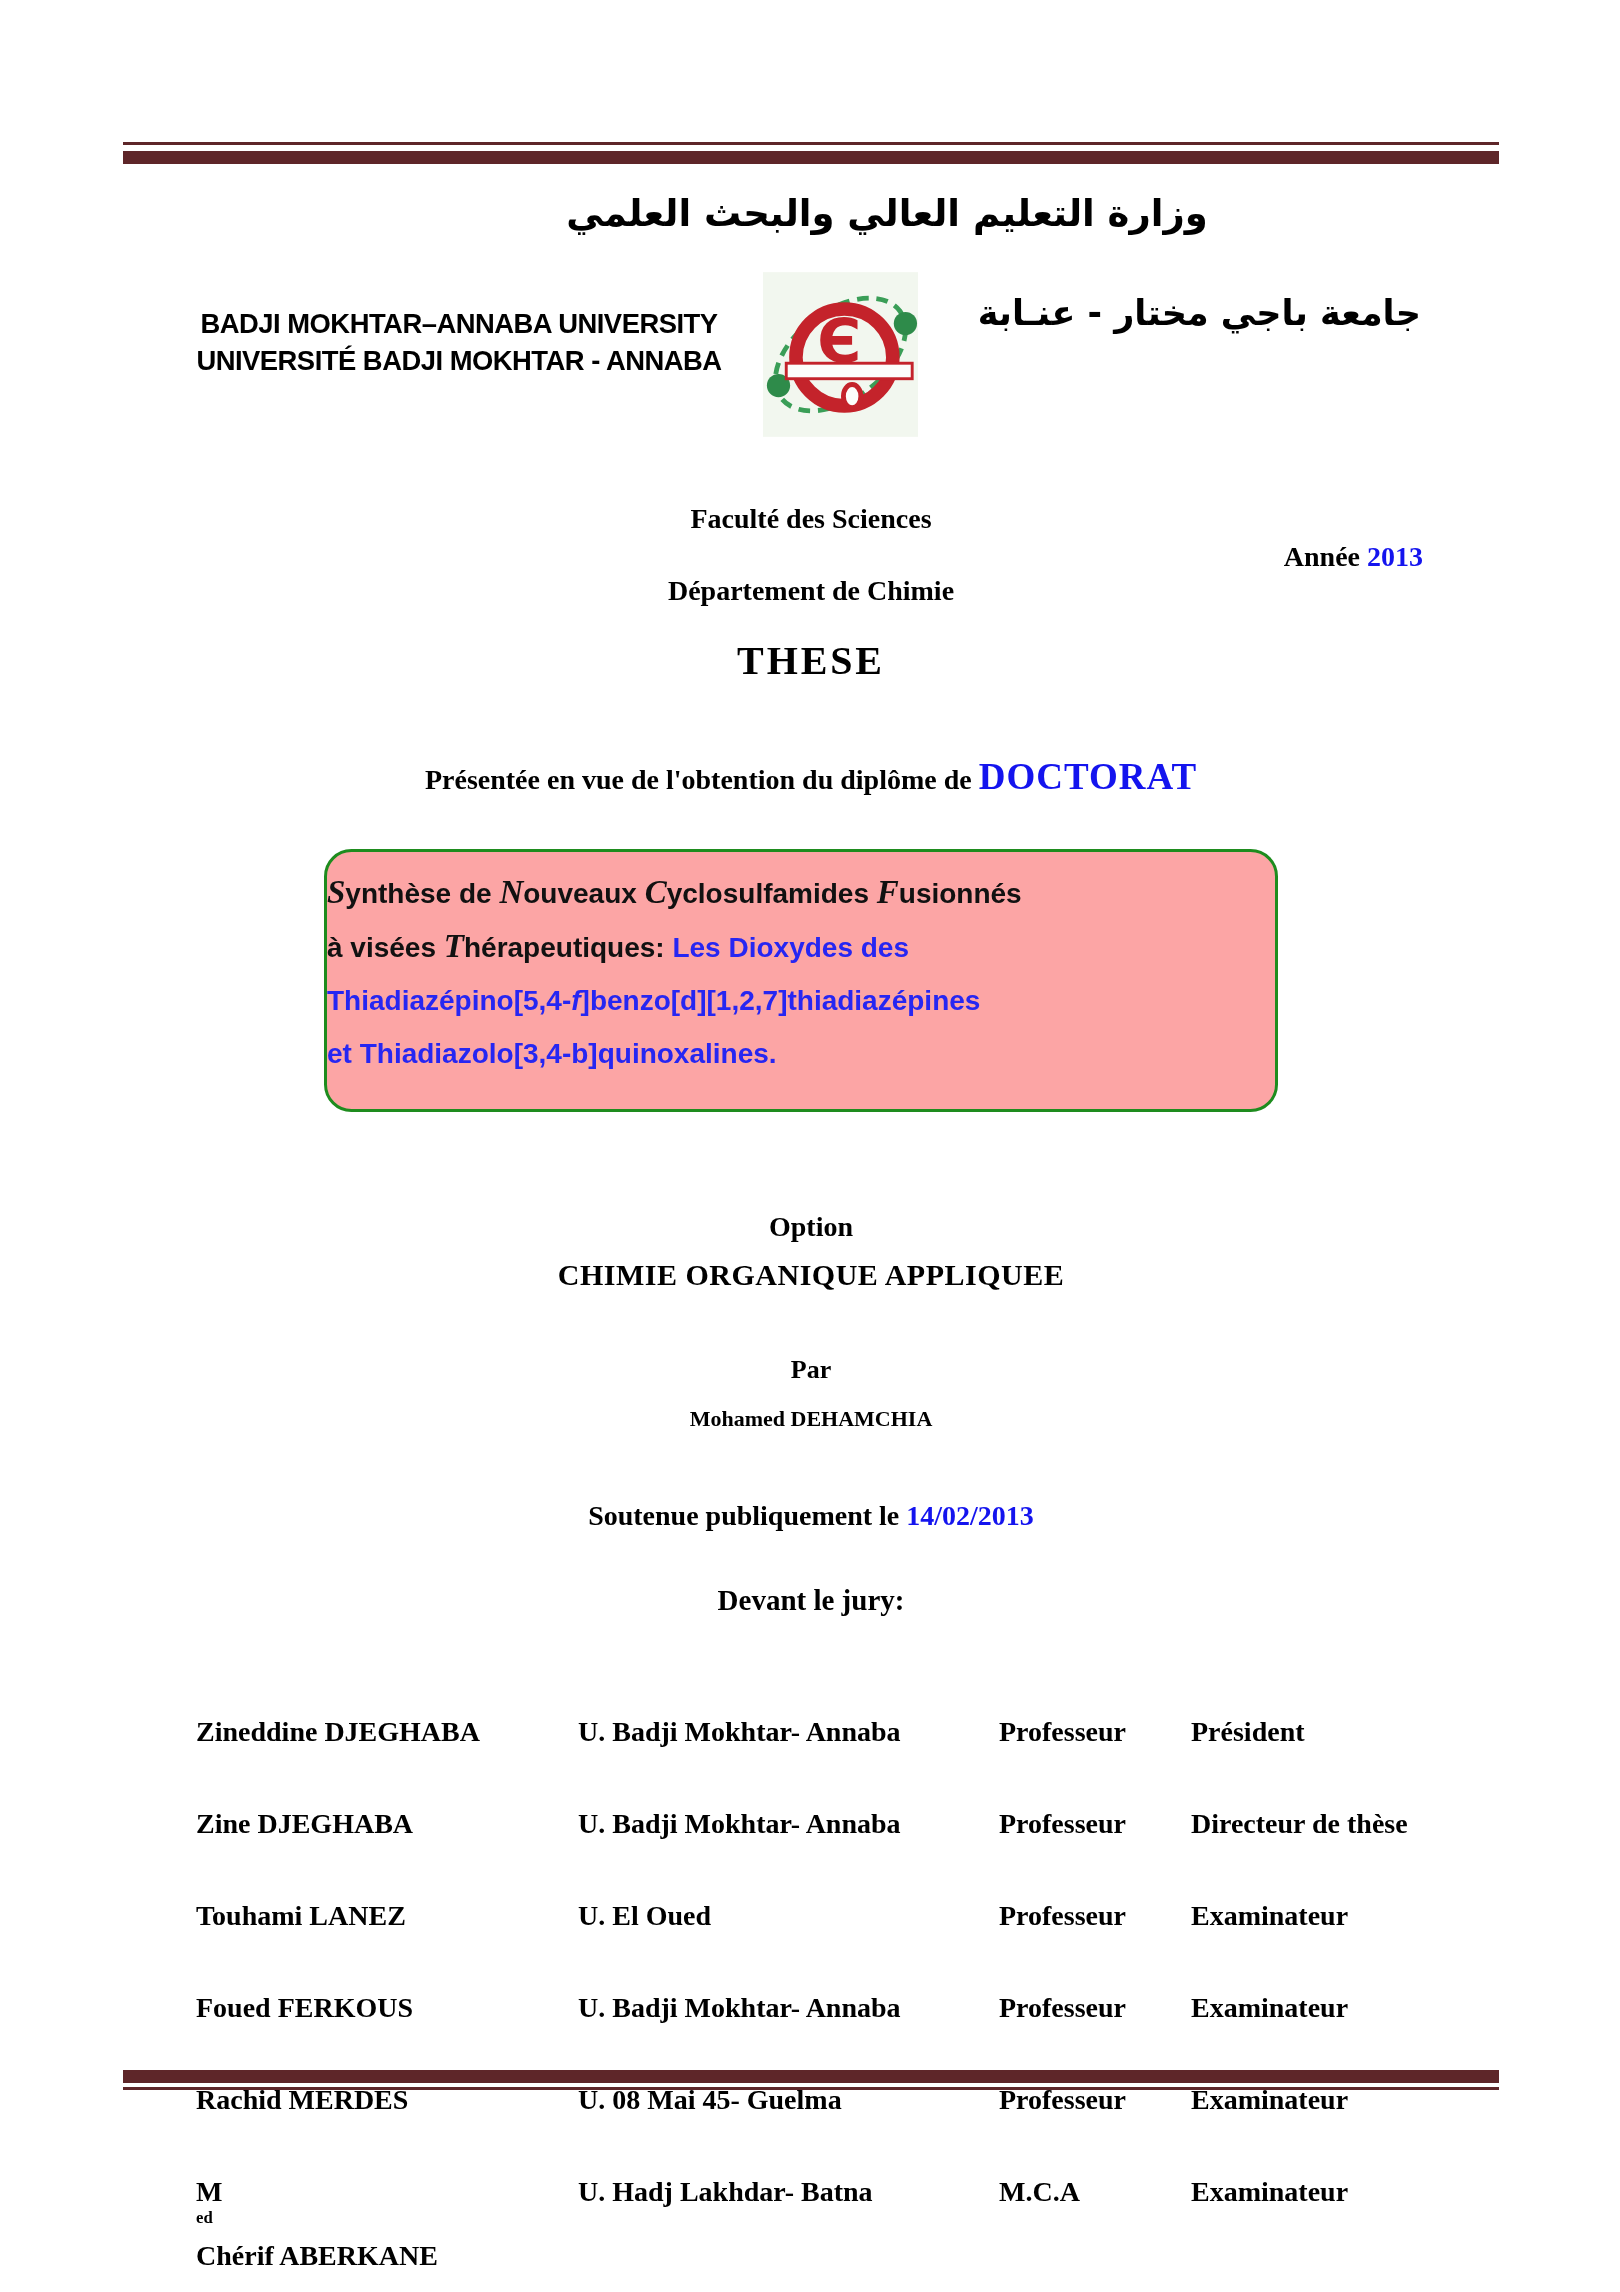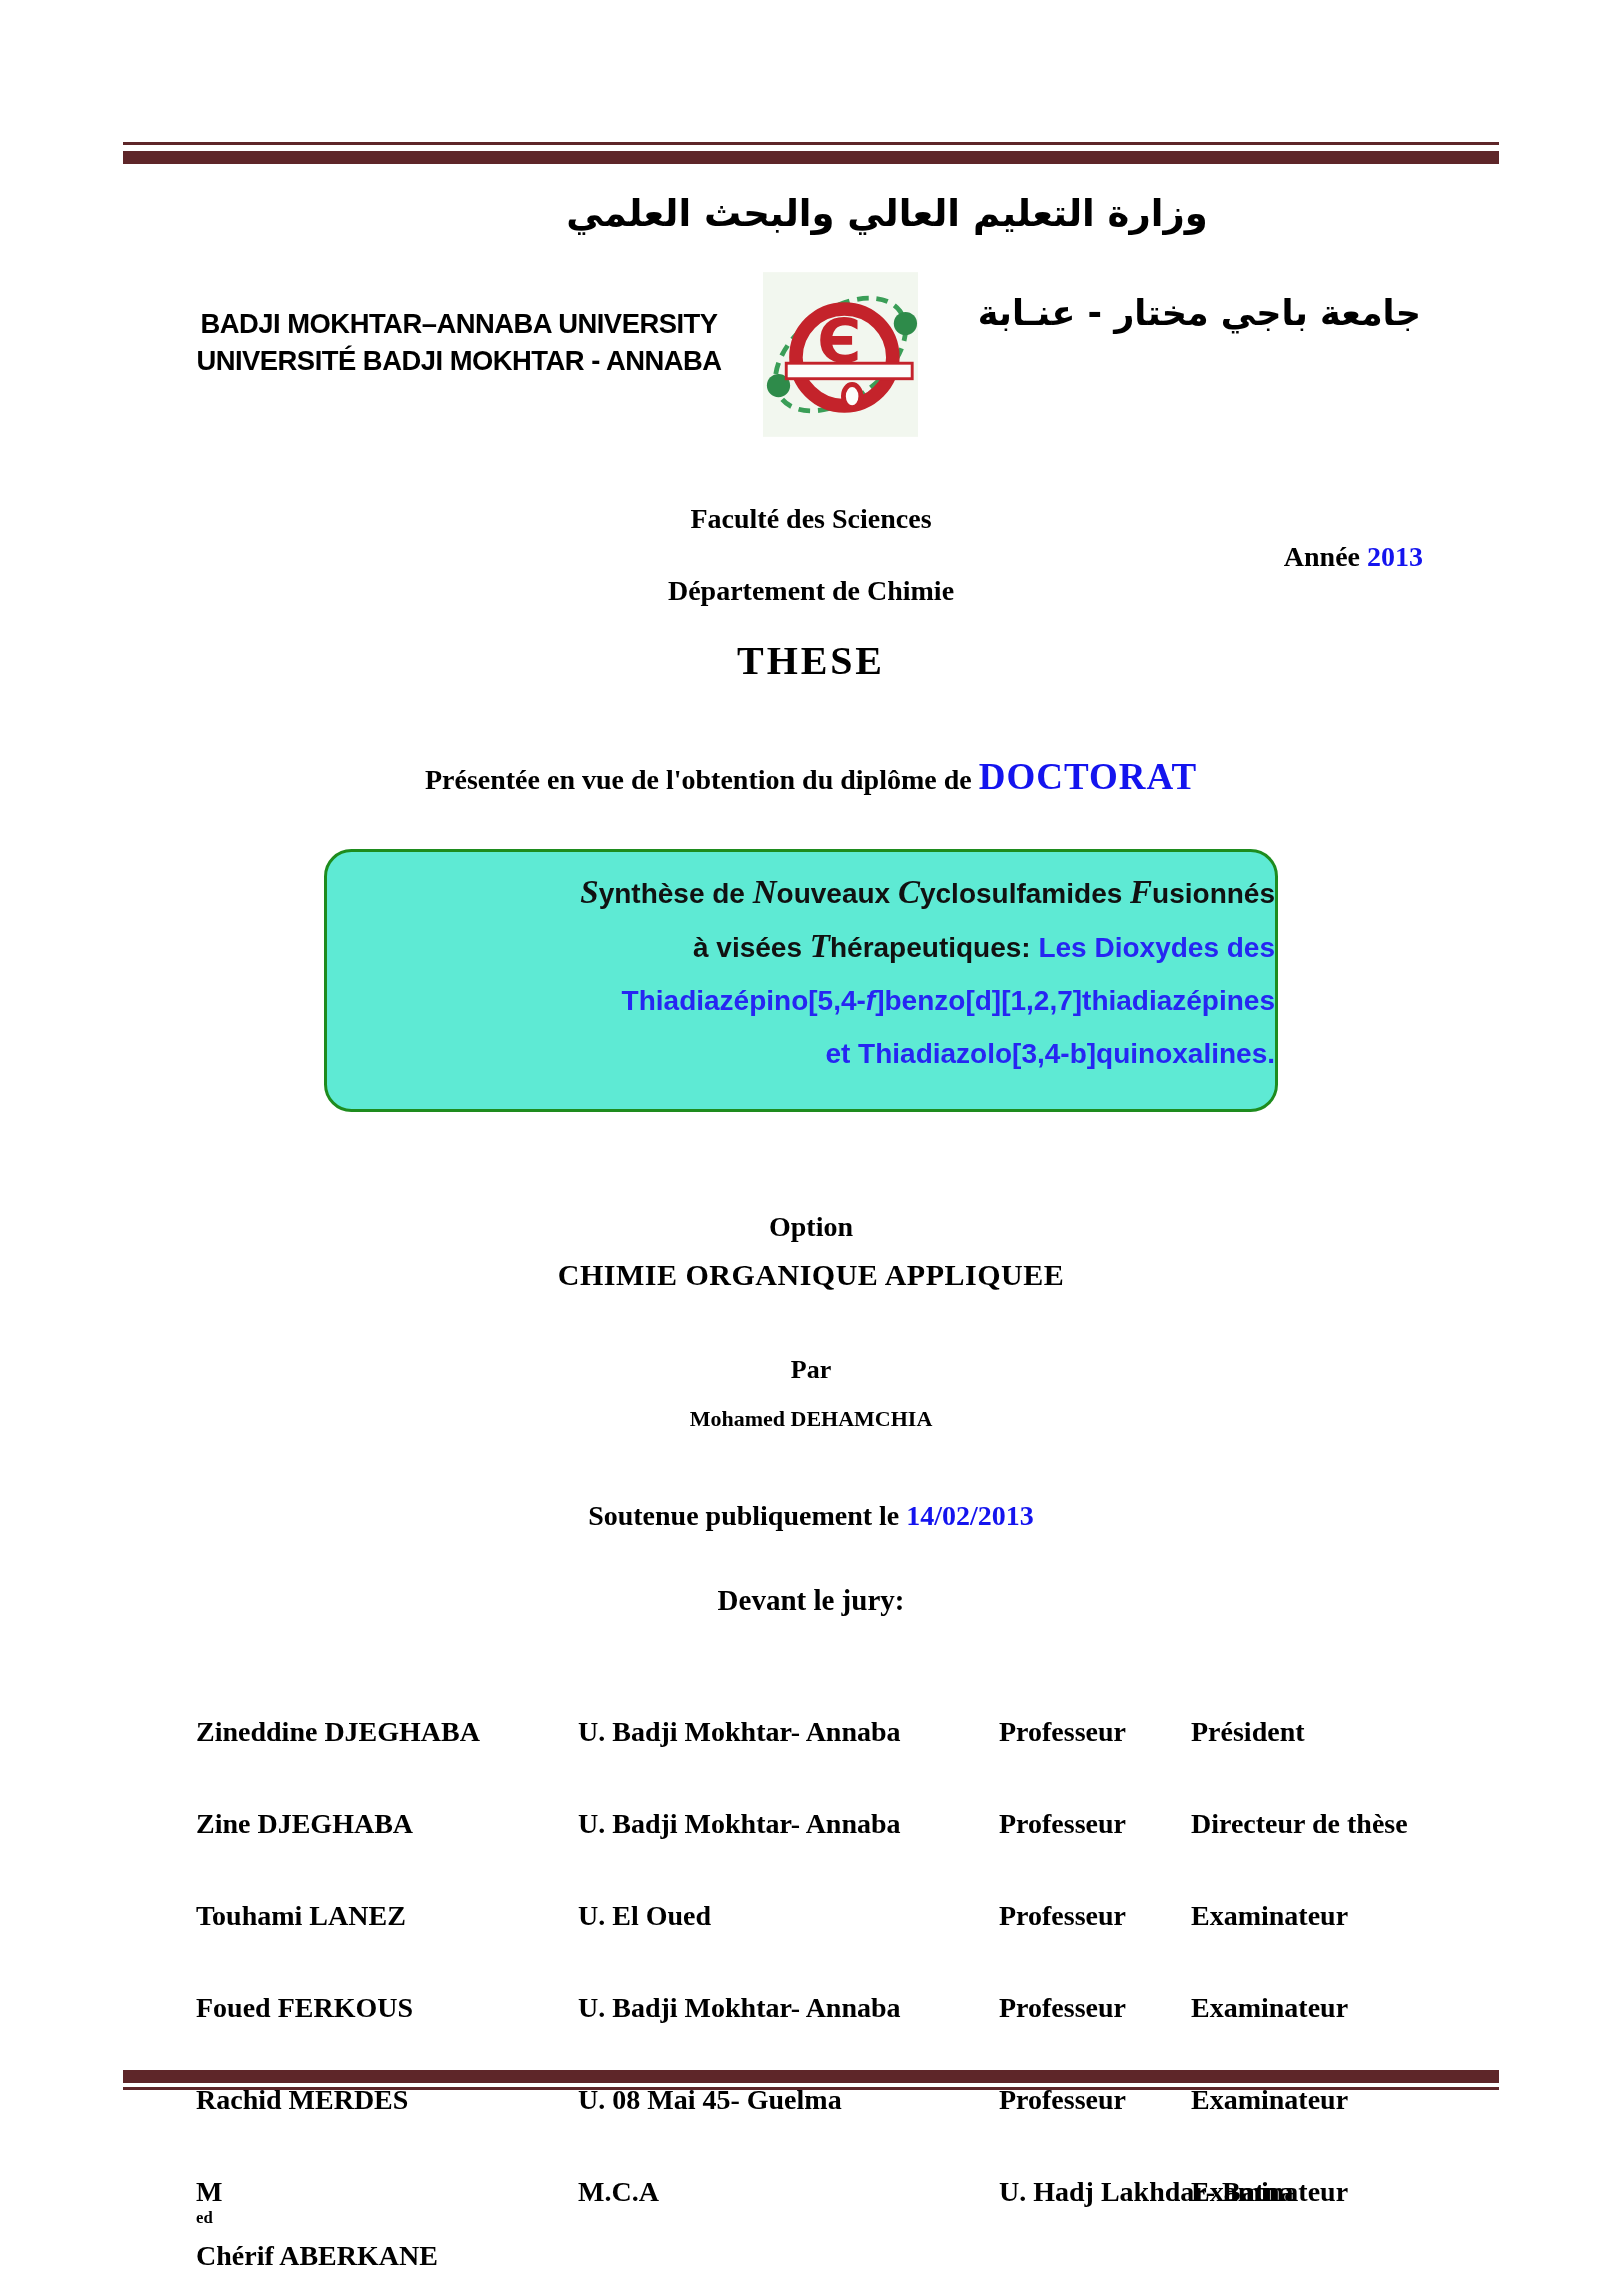--- a/index.html
+++ b/index.html
@@ -31,22 +31,22 @@
   .faculty{top:503px;font-weight:bold;font-size:28px;}
   .annee{position:absolute;left:1078px;top:541px;width:345px;text-align:right;font-weight:bold;font-size:28px;white-space:nowrap;}
   .dept{top:575px;font-weight:bold;font-size:28px;}
   .these{top:637px;font-weight:bold;font-size:40px;letter-spacing:2.9px;}
   .presentee{top:755px;font-weight:bold;font-size:28px;}
   .blue{color:#1414ee;}
   .degree{font-size:37px;letter-spacing:1px;color:#1414ee;}
 
   .title-box{
     position:absolute;left:324px;top:849px;width:948px;height:243px;
-    background:#5eead4;border:3.9px solid #1e8c1e;border-radius:27.4px;
-    text-align:right;padding-top:13.7px;
+    background:#fca5a5;border:3.9px solid #1e8c1e;border-radius:27.4px;
+    text-align:left;padding-top:13.7px;
     font-family:"Liberation Sans",sans-serif;font-weight:bold;font-size:28px;
     line-height:53px;color:#111;
   }
   .tb-init{font-family:"Liberation Serif",serif;font-style:italic;font-weight:bold;font-size:33px;}
   .tb-blue{color:#2626f2;}
   .tb-ital{font-style:italic;}
 
   .option-label{top:1211px;font-weight:bold;font-size:28px;}
   .option-value{top:1258px;font-weight:bold;font-size:30px;letter-spacing:0.5px;}
   .par{top:1355px;font-weight:bold;font-size:26px;}
@@ -145,22 +145,22 @@
       <span>Examinateur</span>
     </div>
     <div class="jury-row">
       <span><span>Rachid MERDES</span><sup class="name-sup"></sup><span></span></span>
       <span>U. 08 Mai 45- Guelma</span>
       <span>Professeur</span>
       <span>Examinateur</span>
     </div>
     <div class="jury-row">
       <span><span>M</span><sup class="name-sup">ed</sup><span> Chérif ABERKANE</span></span>
+      <span>U. Hadj Lakhdar- Batna</span>
       <span>M.C.A</span>
-      <span>U. Hadj Lakhdar- Batna</span>
       <span>Examinateur</span>
     </div>
   </div>
 
   <div class="rule rule-thick" style="top:2070px"></div>
   <div class="rule rule-thin" style="top:2087px"></div>
 
 </div>
 
 

